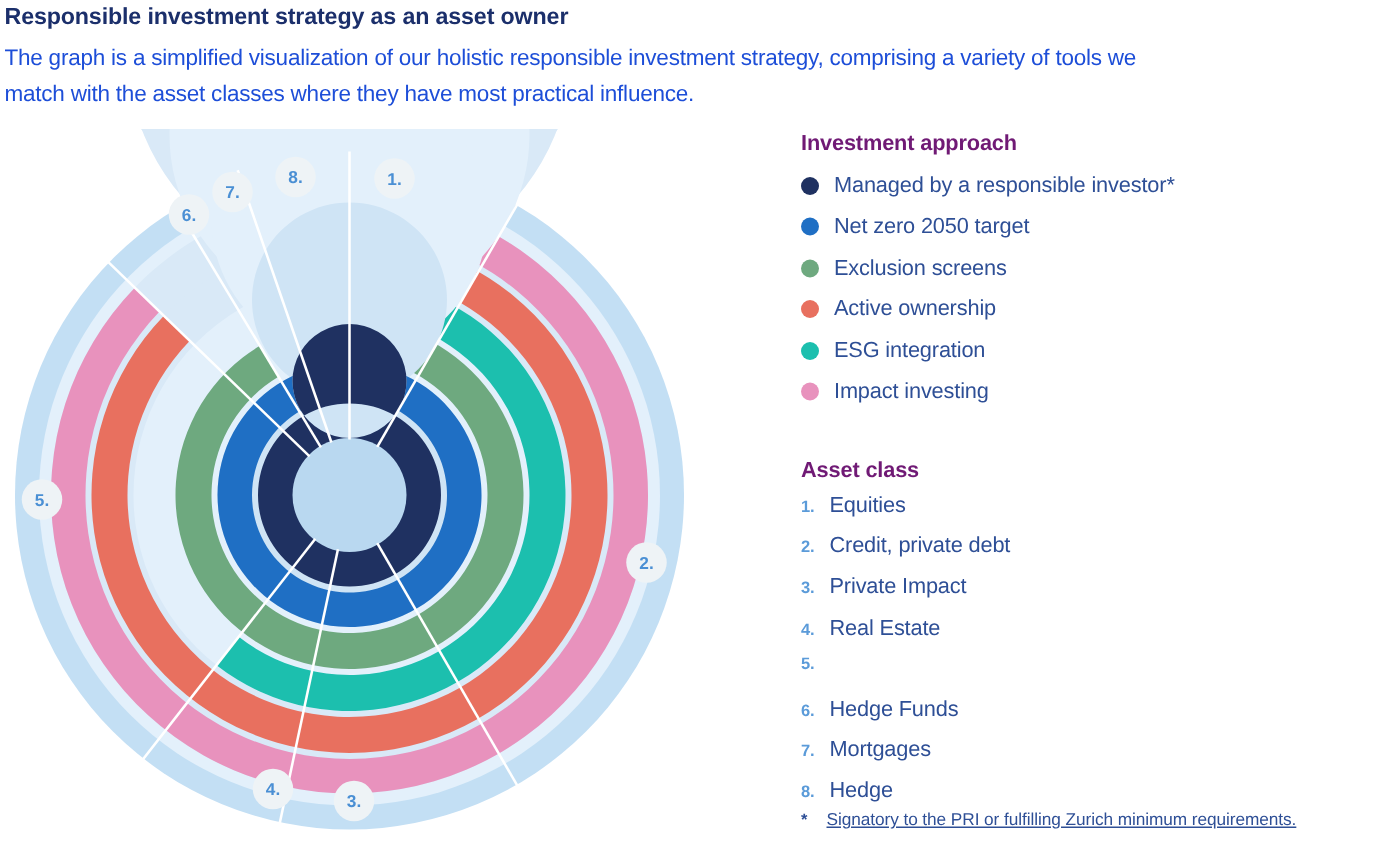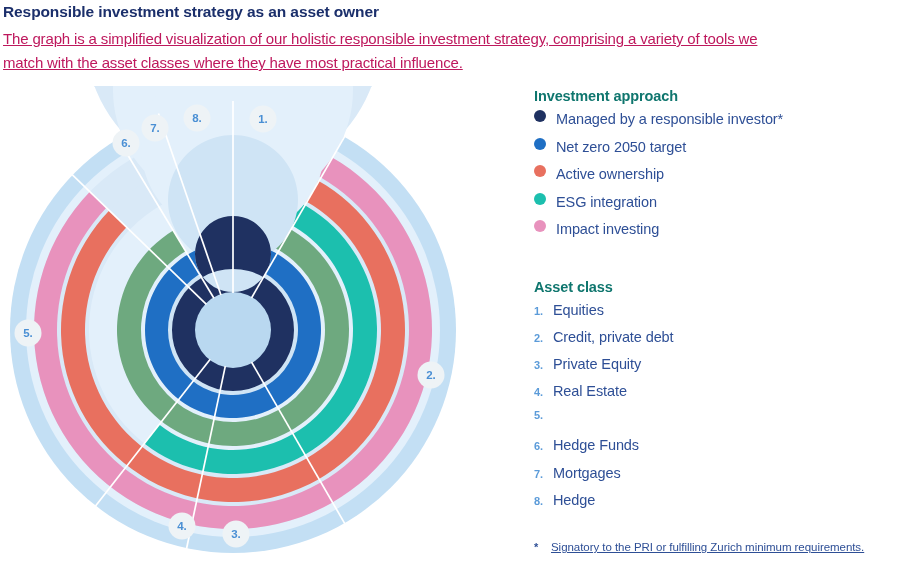--- a/index.html
+++ b/index.html
@@ -13,42 +13,42 @@
   }
   .page{position:relative;width:923px;height:446px;}
 
   
   #header{position:absolute;left:3px;top:0;width:760px;}
   #title{
     font-size:15.5px;font-weight:bold;color:#1b2f6b;
     letter-spacing:-0.1px;line-height:20px;margin:2px 0 5px 0;
   }
   #subtitle{
-    font-size:15px;font-weight:400;color:#be185d;
-    line-height:24px;letter-spacing:-0.15px;text-decoration:underline;
+    font-size:15px;font-weight:400;color:#1d4ed8;
+    line-height:24px;letter-spacing:-0.15px;
   }
 
   
   #chart-area{position:absolute;left:0px;top:86px;width:500px;height:477px;}
   #radial-chart{display:block;}
 
   .num-badge-text{
     font-family:"Liberation Sans",sans-serif;
     font-size:11.5px;font-weight:bold;fill:#4a8fd4;
   }
 
   
   #legend{position:absolute;left:534px;top:88px;width:389px;}
   .legend-heading{
-    font-size:14.5px;font-weight:bold;color:#0f766e;
+    font-size:14.5px;font-weight:bold;color:#701a75;
     letter-spacing:-0.1px;margin:0 0 6px 0;
   }
   #approach-list{list-style:none;margin:0;padding:0;}
   #approach-list li{
-    display:flex;align-items:flex-start;
+    display:flex;align-items:center;
     height:27.5px;
   }
   .swatch{
     width:12px;height:12px;border-radius:50%;
     flex:0 0 12px;margin-right:10px;
   }
   .approach-label{
     font-size:14.5px;color:#2e4f96;letter-spacing:-0.1px;line-height:18px;
   }
 
@@ -152,20 +152,24 @@
     <ul id="approach-list">
         <li>
           <span class="swatch" style="background: rgb(31, 49, 97);"></span>
           <span class="approach-label">Managed by a responsible investor*</span>
         </li>
         <li>
           <span class="swatch" style="background: rgb(31, 111, 196);"></span>
           <span class="approach-label">Net zero 2050 target</span>
         </li>
         <li>
+          <span class="swatch" style="background: rgb(110, 169, 127);"></span>
+          <span class="approach-label">Exclusion screens</span>
+        </li>
+        <li>
           <span class="swatch" style="background: rgb(232, 112, 95);"></span>
           <span class="approach-label">Active ownership</span>
         </li>
         <li>
           <span class="swatch" style="background: rgb(28, 191, 174);"></span>
           <span class="approach-label">ESG integration</span>
         </li>
         <li>
           <span class="swatch" style="background: rgb(232, 146, 189);"></span>
           <span class="approach-label">Impact investing</span>
@@ -178,21 +182,21 @@
         <li>
           <span class="asset-num">1.</span>
           <span class="asset-label">Equities</span>
         </li>
         <li>
           <span class="asset-num">2.</span>
           <span class="asset-label">Credit, private debt</span>
         </li>
         <li>
           <span class="asset-num">3.</span>
-          <span class="asset-label">Private Equity</span>
+          <span class="asset-label">Private Impact</span>
         </li>
         <li>
           <span class="asset-num">4.</span>
           <span class="asset-label">Real Estate</span>
         </li>
         <li>
           <span class="asset-num">5.</span>
         </li>
         <li>
           <span class="asset-num">6.</span>

